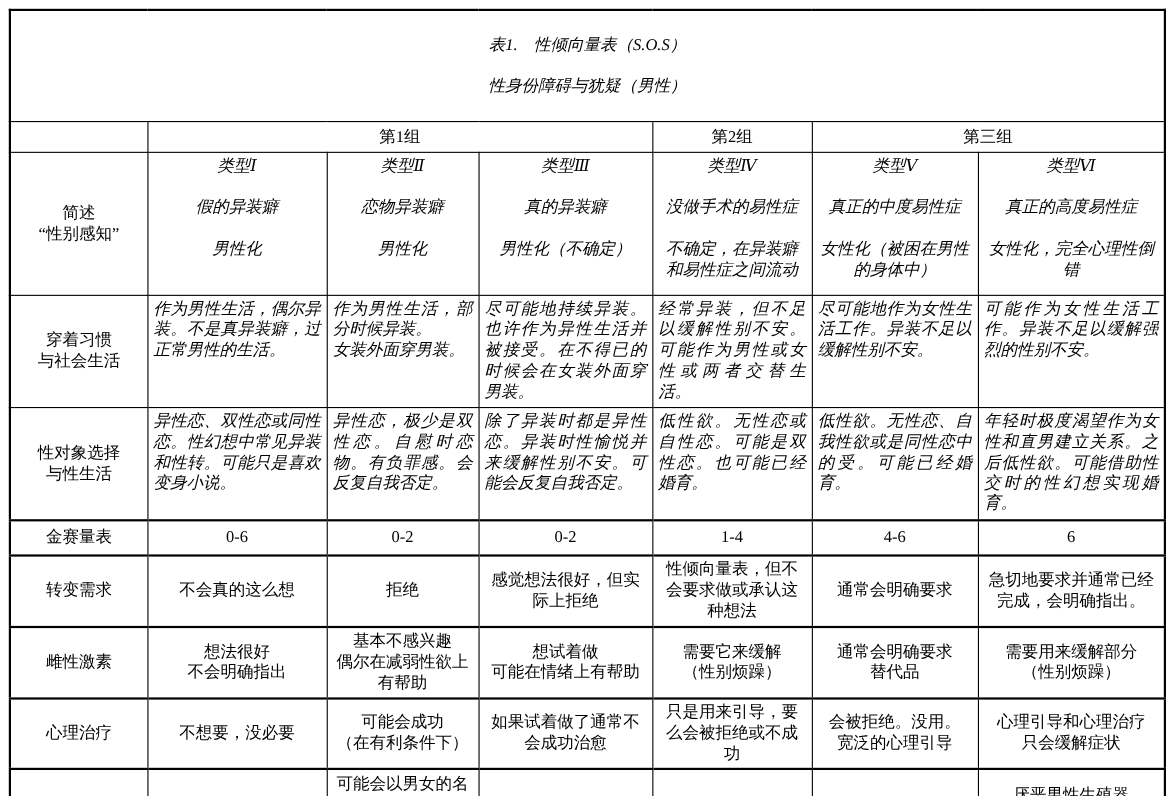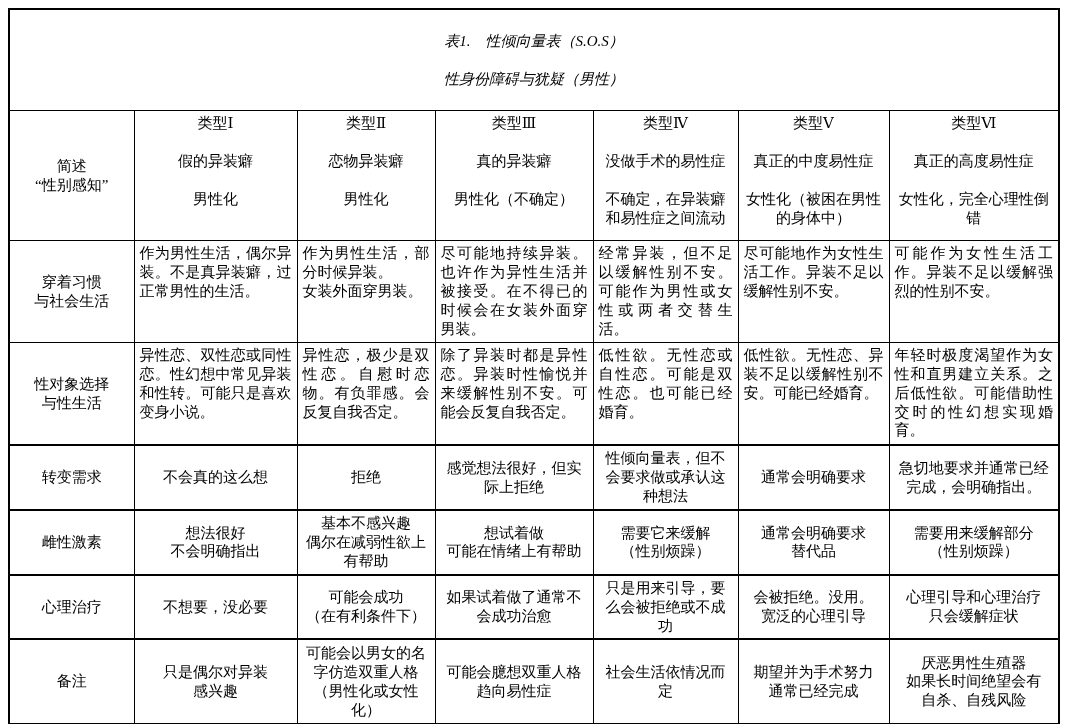--- a/index.html
+++ b/index.html
@@ -28,21 +28,21 @@
     overflow: hidden;
   }
   .title-cell {
     font-style: italic;
     font-size: 16px;
     line-height: 1.3;
     padding: 2px;
     margin-top: 29px;
   }
   th.row-header { font-weight: bold; }
-  tr.va-top td { vertical-align: top; }
+  tr.va-top td { vertical-align: top; font-style: italic; }
   tr.just td { text-align: justify; margin-top: 11px; }
   tr.thick-top td, tr.thick-top th { border-top: 2px solid #000; }
 </style>
 </head>
 <body>
 
 <div class="page">
   <table class="sos">
     <colgroup>
       <col style="width:125px">
@@ -55,20 +55,26 @@
     </colgroup>
 
     <tbody>
         <tr style="height:42px">
       <td colspan="7" class="title-cell">
         <div>表1.　性倾向量表（S.O.S）</div>
         <div>性身份障碍与犹疑（男性）</div>
       </td>
     </tr>
 
+    <tr style="height:28px">
+      <td></td>
+      <td colspan="3">第1组</td>
+      <td>第2组</td>
+      <td colspan="2">第三组</td>
+    </tr>
 
     <tr class="va-top" style="height:130px">
       <th class="row-header">简述
 “性别感知”</th>
       <td>类型Ⅰ
 
 假的异装癖
 
 男性化</td>
       <td>类型Ⅱ
@@ -110,24 +116,33 @@
       <td>可能作为女性生活工作。异装不足以缓解强烈的性别不安。</td>
     </tr>
 
     <tr class="va-top just" style="height:103px">
       <th class="row-header">性对象选择
 与性生活</th>
       <td>异性恋、双性恋或同性恋。性幻想中常见异装和性转。可能只是喜欢变身小说。</td>
       <td>异性恋，极少是双性恋。自慰时恋物。有负罪感。会反复自我否定。</td>
       <td>除了异装时都是异性恋。异装时性愉悦并来缓解性别不安。可能会反复自我否定。</td>
       <td>低性欲。无性恋或自性恋。可能是双性恋。也可能已经婚育。</td>
-      <td>低性欲。无性恋、异装不足以缓解性别不安。可能已经婚育。</td>
+      <td>低性欲。无性恋、自我性欲或是同性恋中的受。可能已经婚育。</td>
       <td>年轻时极度渴望作为女性和直男建立关系。之后低性欲。可能借助性交时的性幻想实现婚育。</td>
     </tr>
 
+    <tr class="thick-top" style="height:32px">
+      <th class="row-header">金赛量表</th>
+      <td>0-6</td>
+      <td>0-2</td>
+      <td>0-2</td>
+      <td>1-4</td>
+      <td>4-6</td>
+      <td>6</td>
+    </tr>
 
     <tr class="thick-top" style="height:55px">
       <th class="row-header">转变需求</th>
       <td>不会真的这么想</td>
       <td>拒绝</td>
       <td>感觉想法很好，但实际上拒绝</td>
       <td>性倾向量表，但不会要求做或承认这种想法</td>
       <td>通常会明确要求</td>
       <td>急切地要求并通常已经完成，会明确指出。</td>
     </tr>

